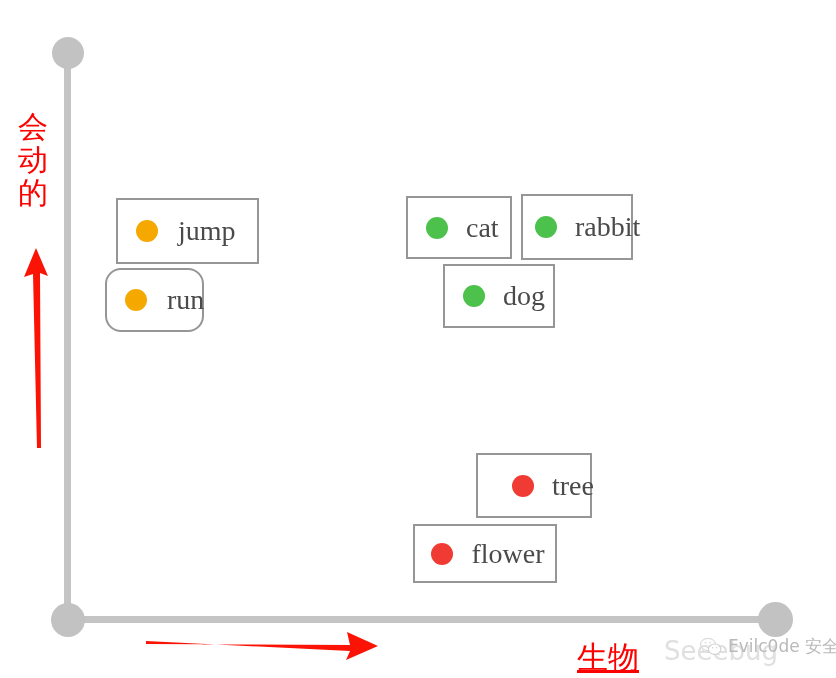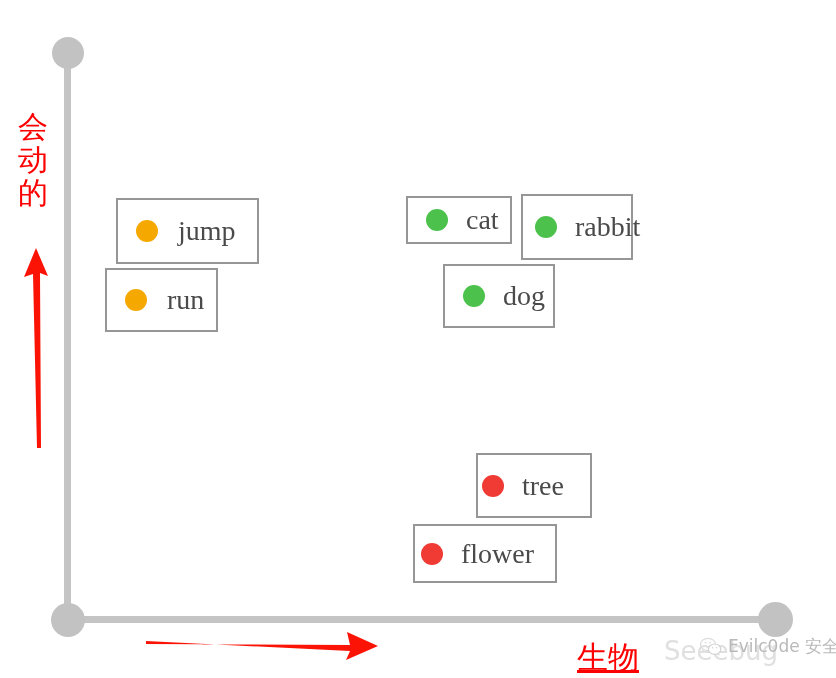--- a/index.html
+++ b/index.html
@@ -127,41 +127,41 @@
     <span>的</span>
   </div>
 
   <div class="label-horizontal" style="left:577px; top:637px;text-decoration:underline;">生物</div>
 
   <div id="nodes-layer">
       <div class="node" style="left: 116px; top: 198px; width: 143px; height: 66px; padding-left: 18px;">
         <span class="dot" style="width: 22px; height: 22px; background: rgb(245, 168, 0); margin-right: 20px;"></span>
         <span class="node-label">jump</span>
       </div>
-      <div class="node" style="left: 105px; top: 268px; width: 113px; height: 64px; padding-left: 18px;">
+      <div class="node" style="left: 105px; top: 268px; width: 99px; height: 64px; padding-left: 18px; border-radius: 16px;">
         <span class="dot" style="width: 22px; height: 22px; background: rgb(245, 168, 0); margin-right: 20px;"></span>
         <span class="node-label">run</span>
       </div>
-      <div class="node" style="left: 406px; top: 196px; width: 106px; height: 48px; padding-left: 18px;">
+      <div class="node" style="left: 406px; top: 196px; width: 106px; height: 63px; padding-left: 18px;">
         <span class="dot" style="width: 22px; height: 22px; background: rgb(76, 194, 76); margin-right: 18px;"></span>
         <span class="node-label">cat</span>
       </div>
       <div class="node" style="left: 521px; top: 194px; width: 112px; height: 66px; padding-left: 12px;">
         <span class="dot" style="width: 22px; height: 22px; background: rgb(76, 194, 76); margin-right: 18px;"></span>
         <span class="node-label">rabbit</span>
       </div>
       <div class="node" style="left: 443px; top: 264px; width: 112px; height: 64px; padding-left: 18px;">
         <span class="dot" style="width: 22px; height: 22px; background: rgb(76, 194, 76); margin-right: 18px;"></span>
         <span class="node-label">dog</span>
       </div>
-      <div class="node" style="left: 476px; top: 453px; width: 116px; height: 65px; padding-left: 4px;">
+      <div class="node" style="left: 476px; top: 453px; width: 116px; height: 65px; padding-left: 34px;">
         <span class="dot" style="width: 22px; height: 22px; background: rgb(239, 59, 51); margin-right: 18px;"></span>
         <span class="node-label">tree</span>
       </div>
-      <div class="node" style="left: 413px; top: 524px; width: 144px; height: 59px; padding-left: 6px;">
+      <div class="node" style="left: 413px; top: 524px; width: 144px; height: 59px; padding-left: 6px; justify-content: center;">
         <span class="dot" style="width: 22px; height: 22px; background: rgb(239, 59, 51); margin-right: 18px;"></span>
         <span class="node-label">flower</span>
       </div>
     </div>
 
   <div class="watermark-ghost" style="left:664px; top:636px;">Seeebug</div>
 
   <div class="watermark" style="left:700px; top:635px;">
     <svg class="wechat-icon" width="22" height="20" viewBox="0 0 22 20">
       <ellipse cx="8" cy="7.5" rx="7.5" ry="6.2" fill="none" stroke="#dcdcdc" stroke-width="1.2"></ellipse>

